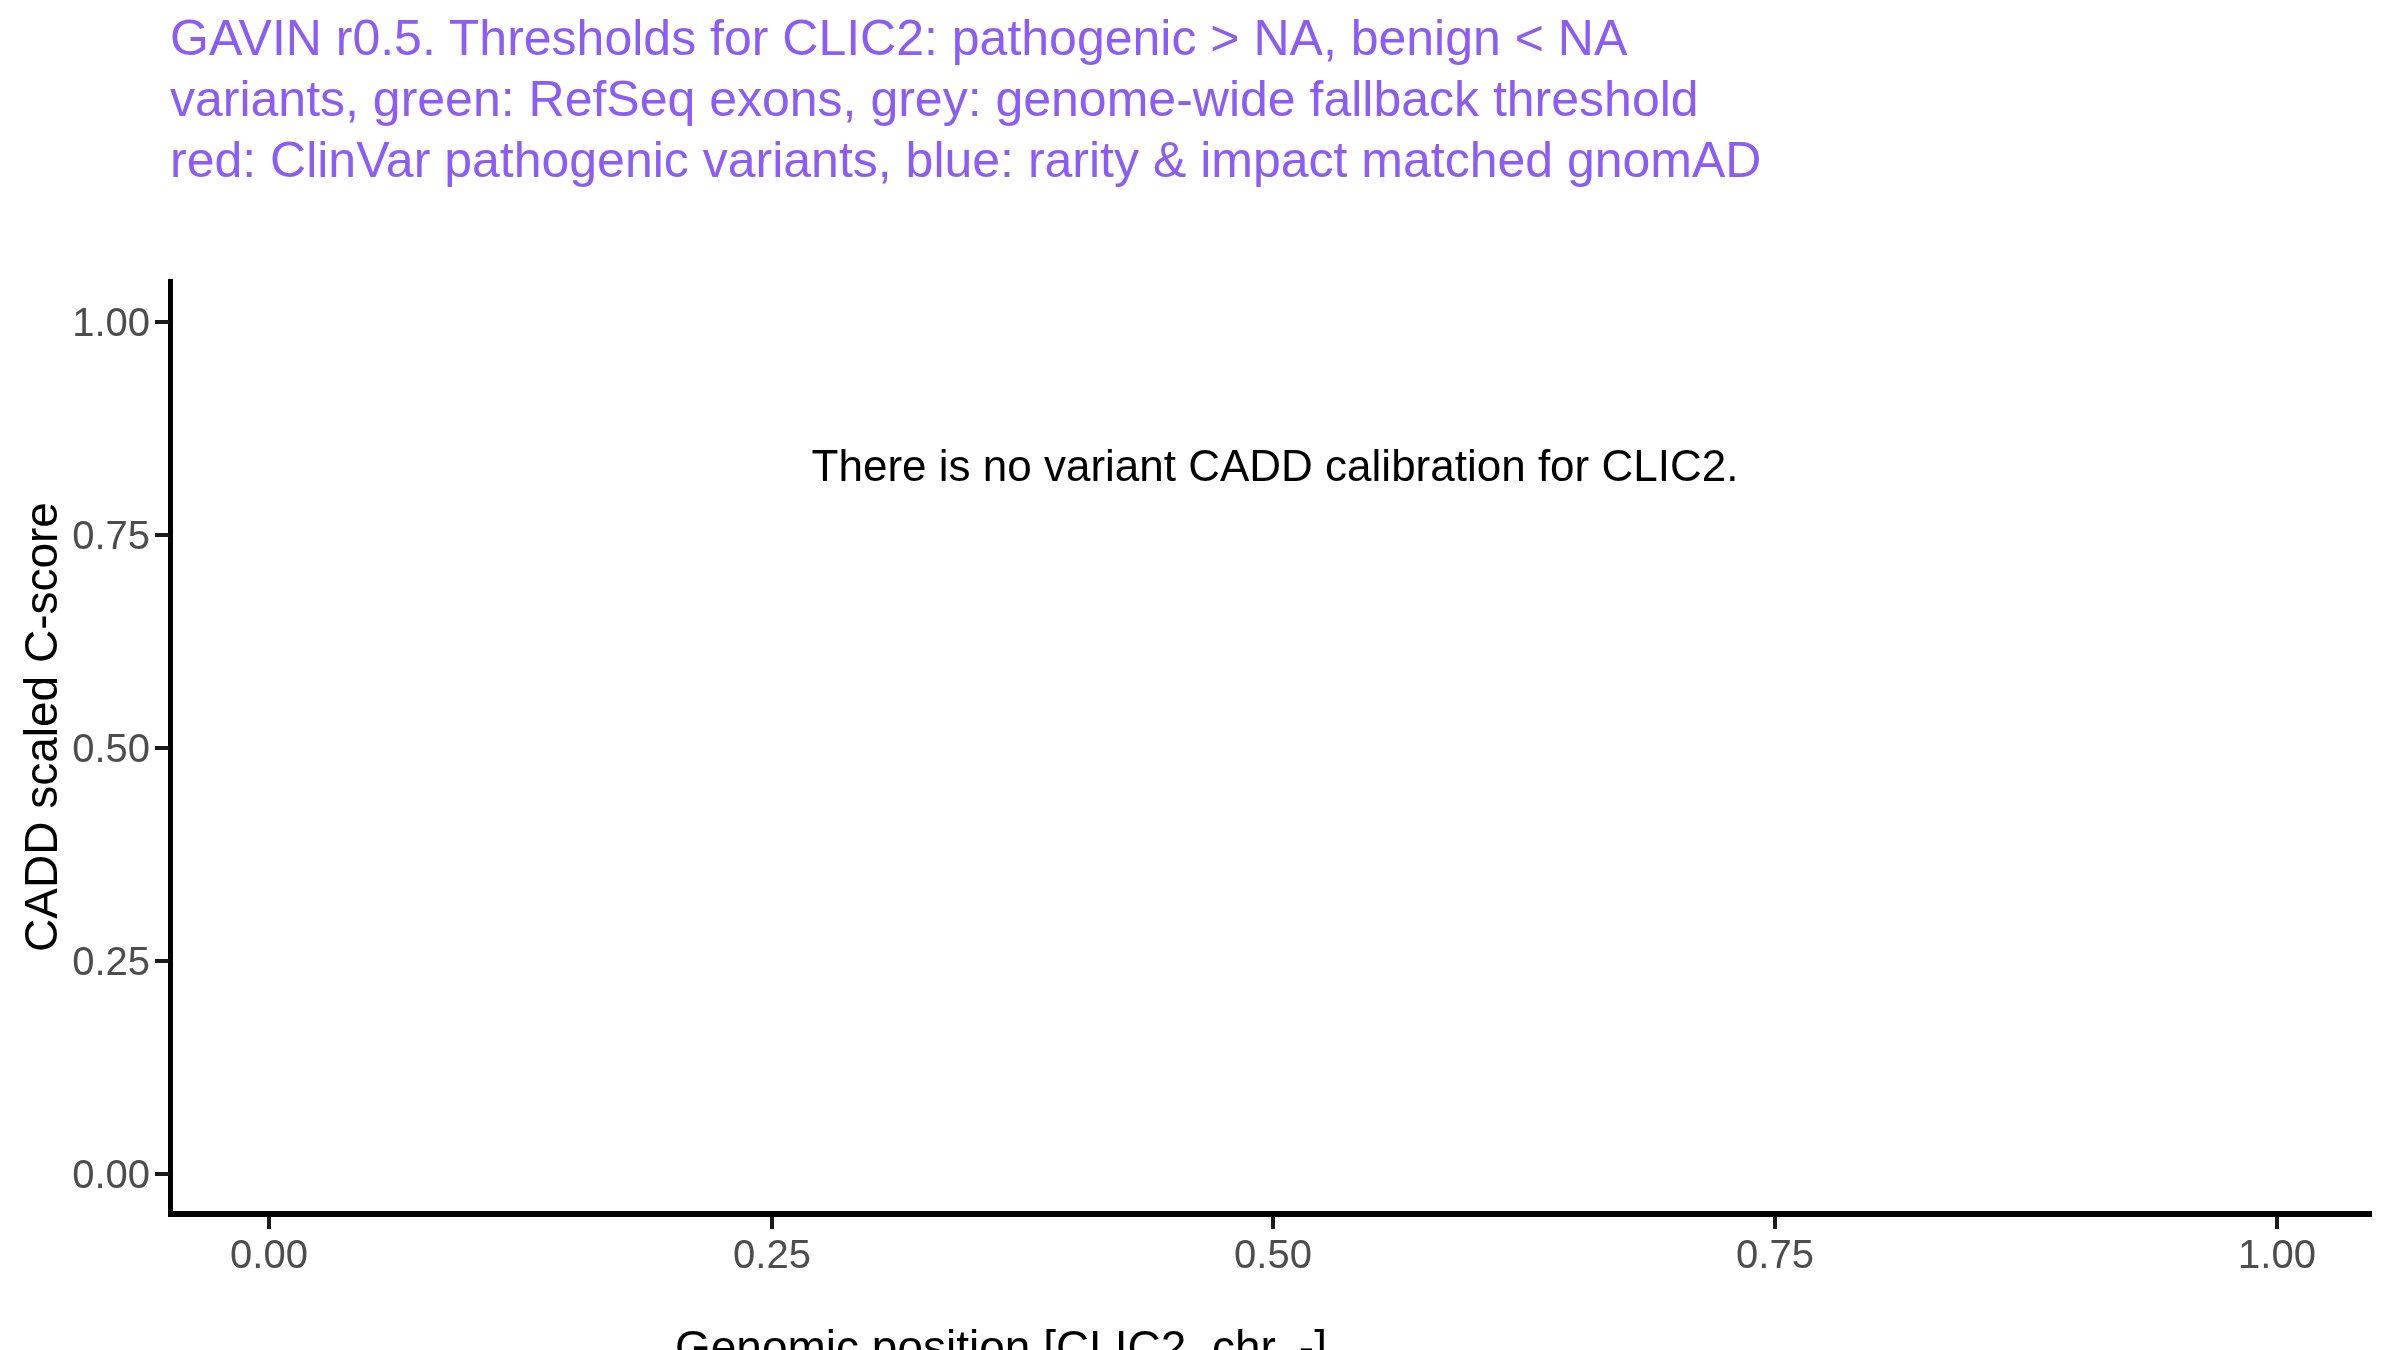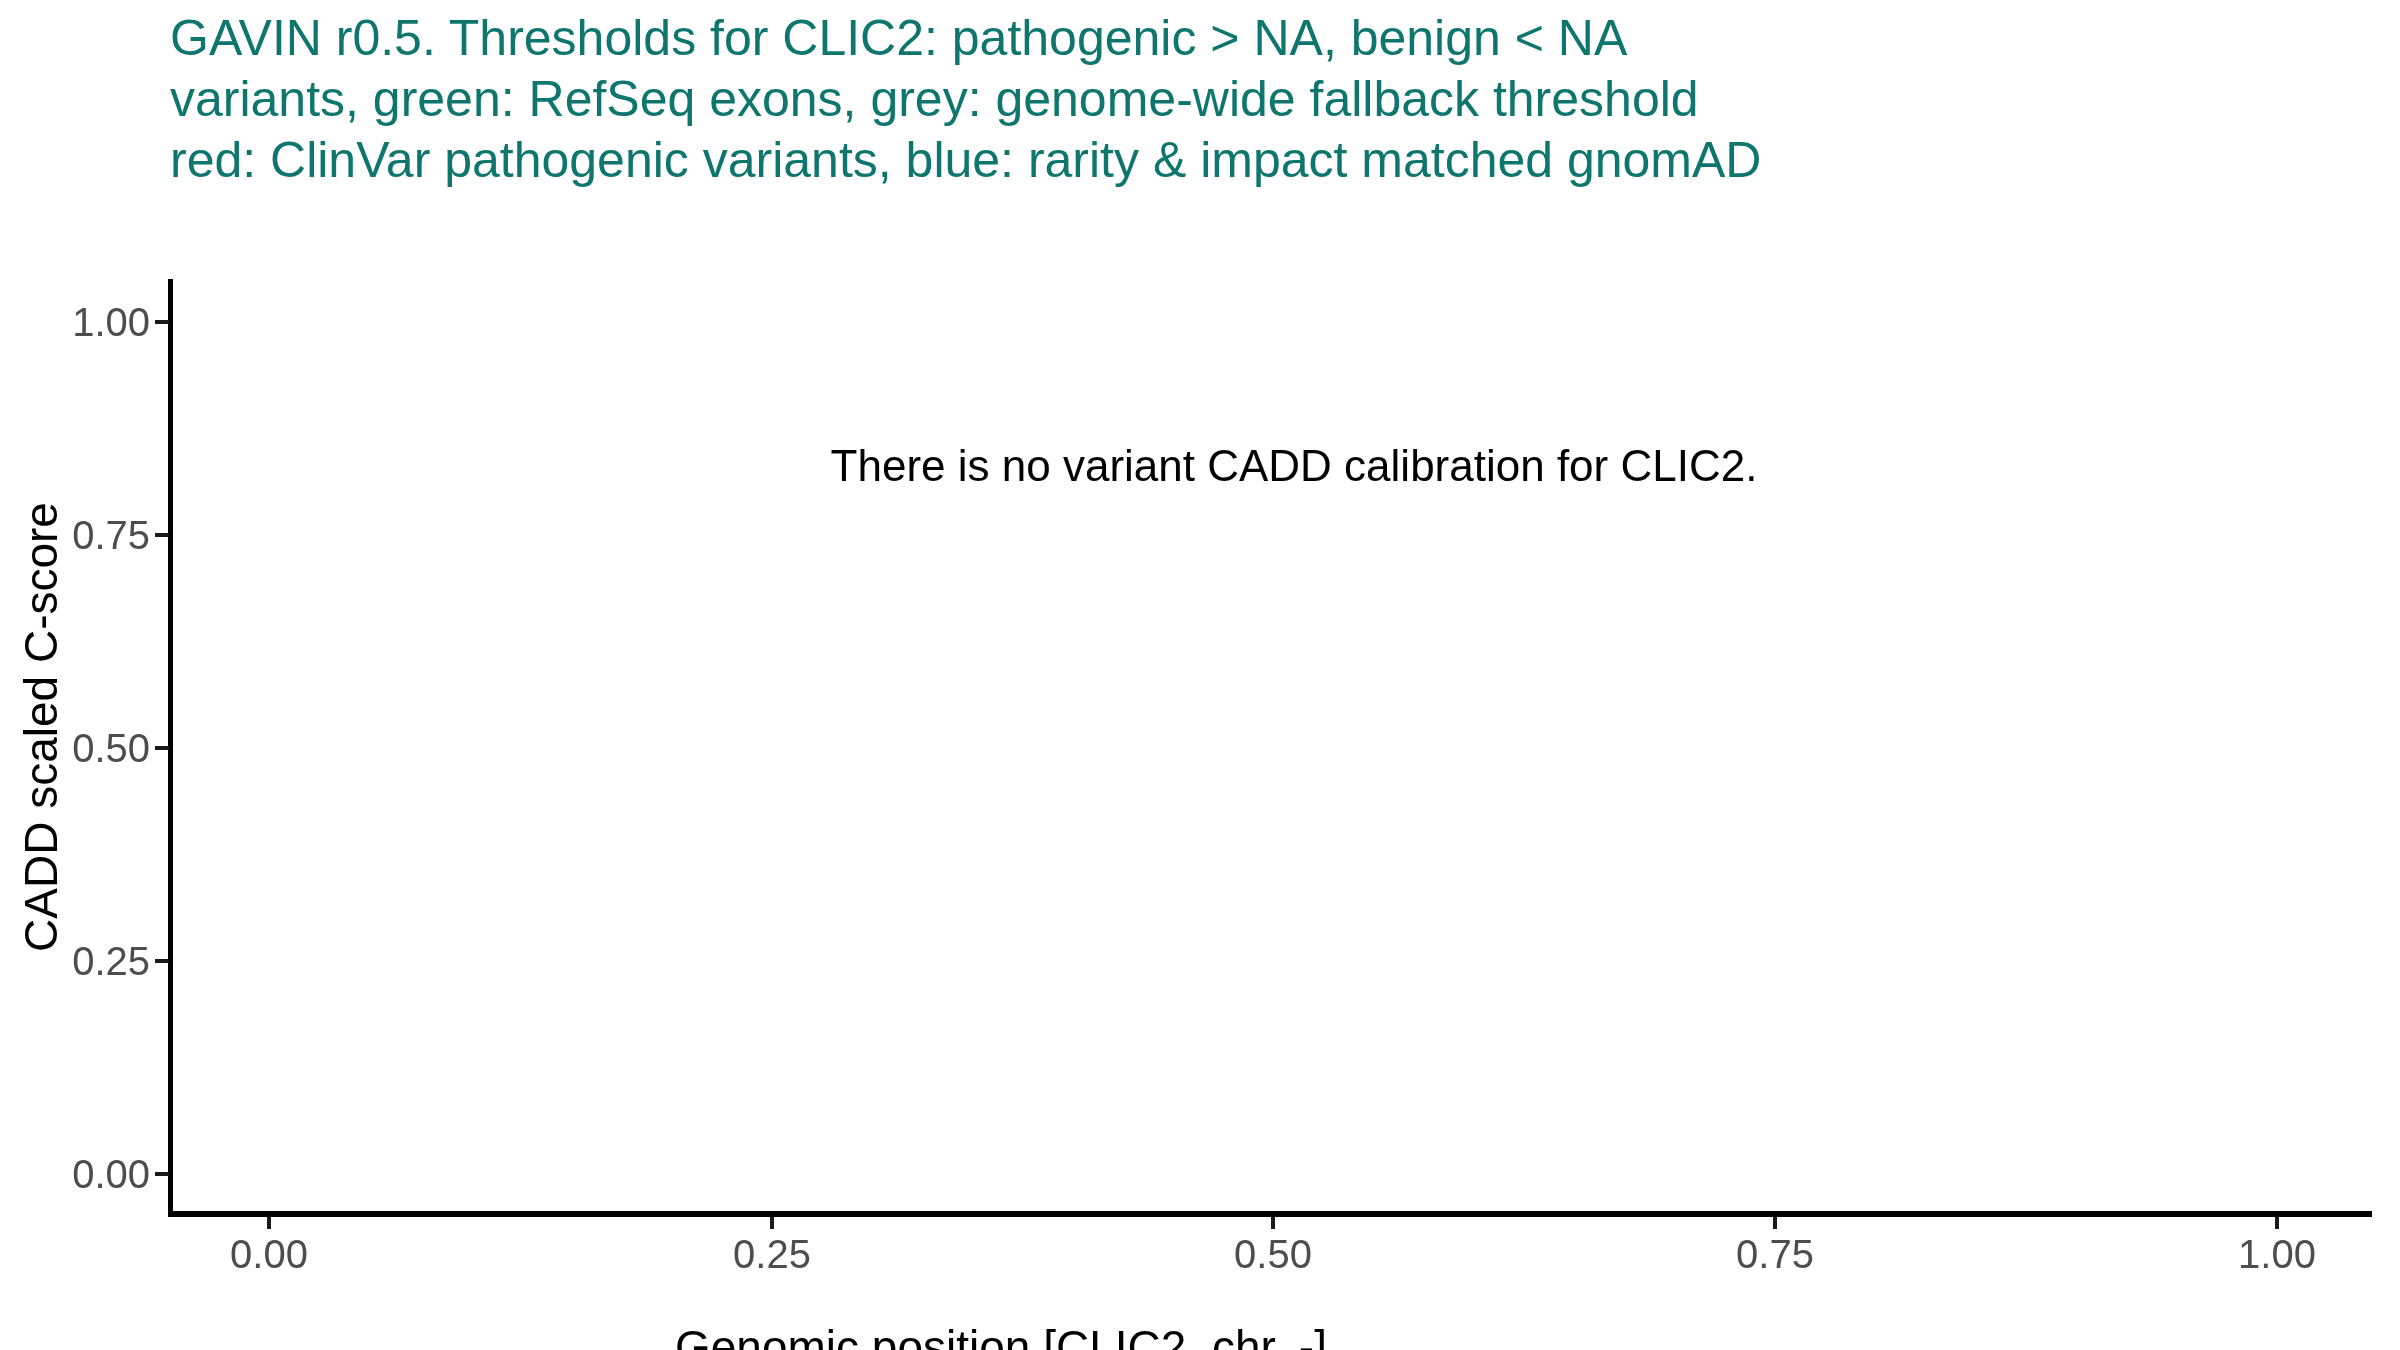--- a/index.html
+++ b/index.html
@@ -9,21 +9,21 @@
     position: relative;
     font-family: "Liberation Sans", sans-serif;
     overflow: hidden;
   }
   .abs { position: absolute; }
 
   
   #plot-title {
     left: 170px; top: 8px;
     font-size: 50px; line-height: 61px;
-    color: #0f766e; white-space: nowrap;
+    color: #8b5cf6; white-space: nowrap;
   }
 
   
   #plot-panel {
     left: 168px; top: 279px;
     width: 2204px; height: 938px;
     border-left: 5px solid #000000;
     border-bottom: 6px solid #000000;
     box-sizing: border-box;
     background: #ffffff;
@@ -53,21 +53,21 @@
     transform: translate(-50%, -50%) rotate(-90deg);
     font-size: 46px; color: #000000; white-space: nowrap;
   }
 
   
   #annotation {
     left: 1275px; top: 432px;
     transform: translateX(-50%);
     text-align: center;
     font-size: 44px; line-height: 67px;
-    color: #000000; white-space: nowrap; margin-left: 19px;
+    color: #000000; white-space: nowrap;
   }
 </style>
 </head>
 <body>
 
 <div id="plot-title" class="abs">
   <div>GAVIN r0.5. Thresholds for CLIC2: pathogenic &gt; NA, benign &lt; NA</div>
   <div>variants, green: RefSeq exons, grey: genome-wide fallback threshold</div>
   <div>red: ClinVar pathogenic variants, blue: rarity &amp; impact matched gnomAD</div>
 </div>

